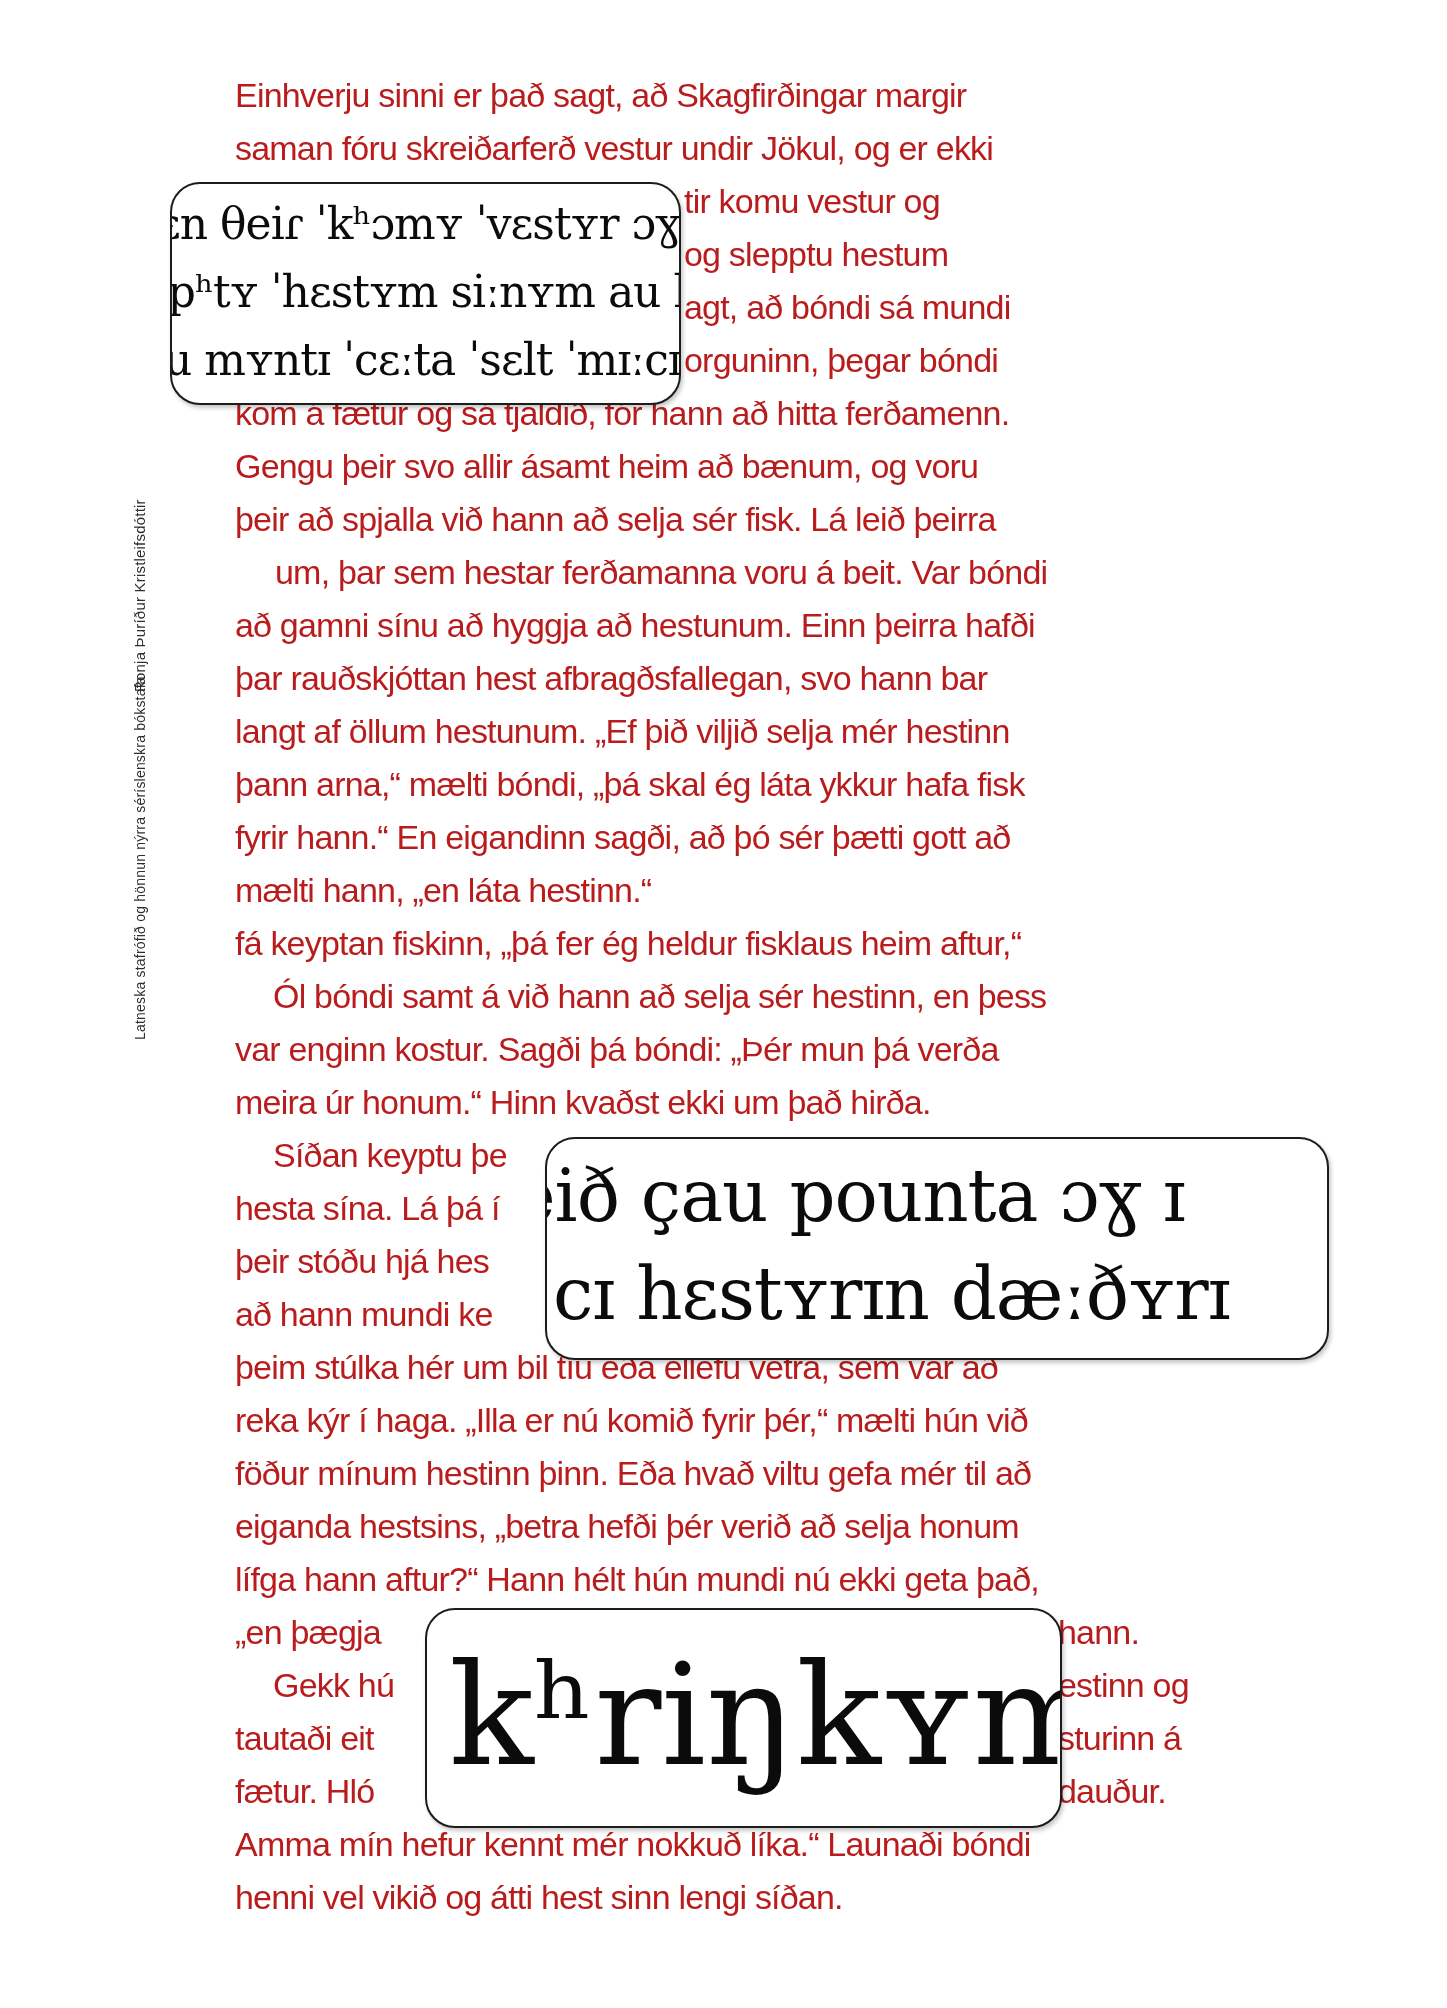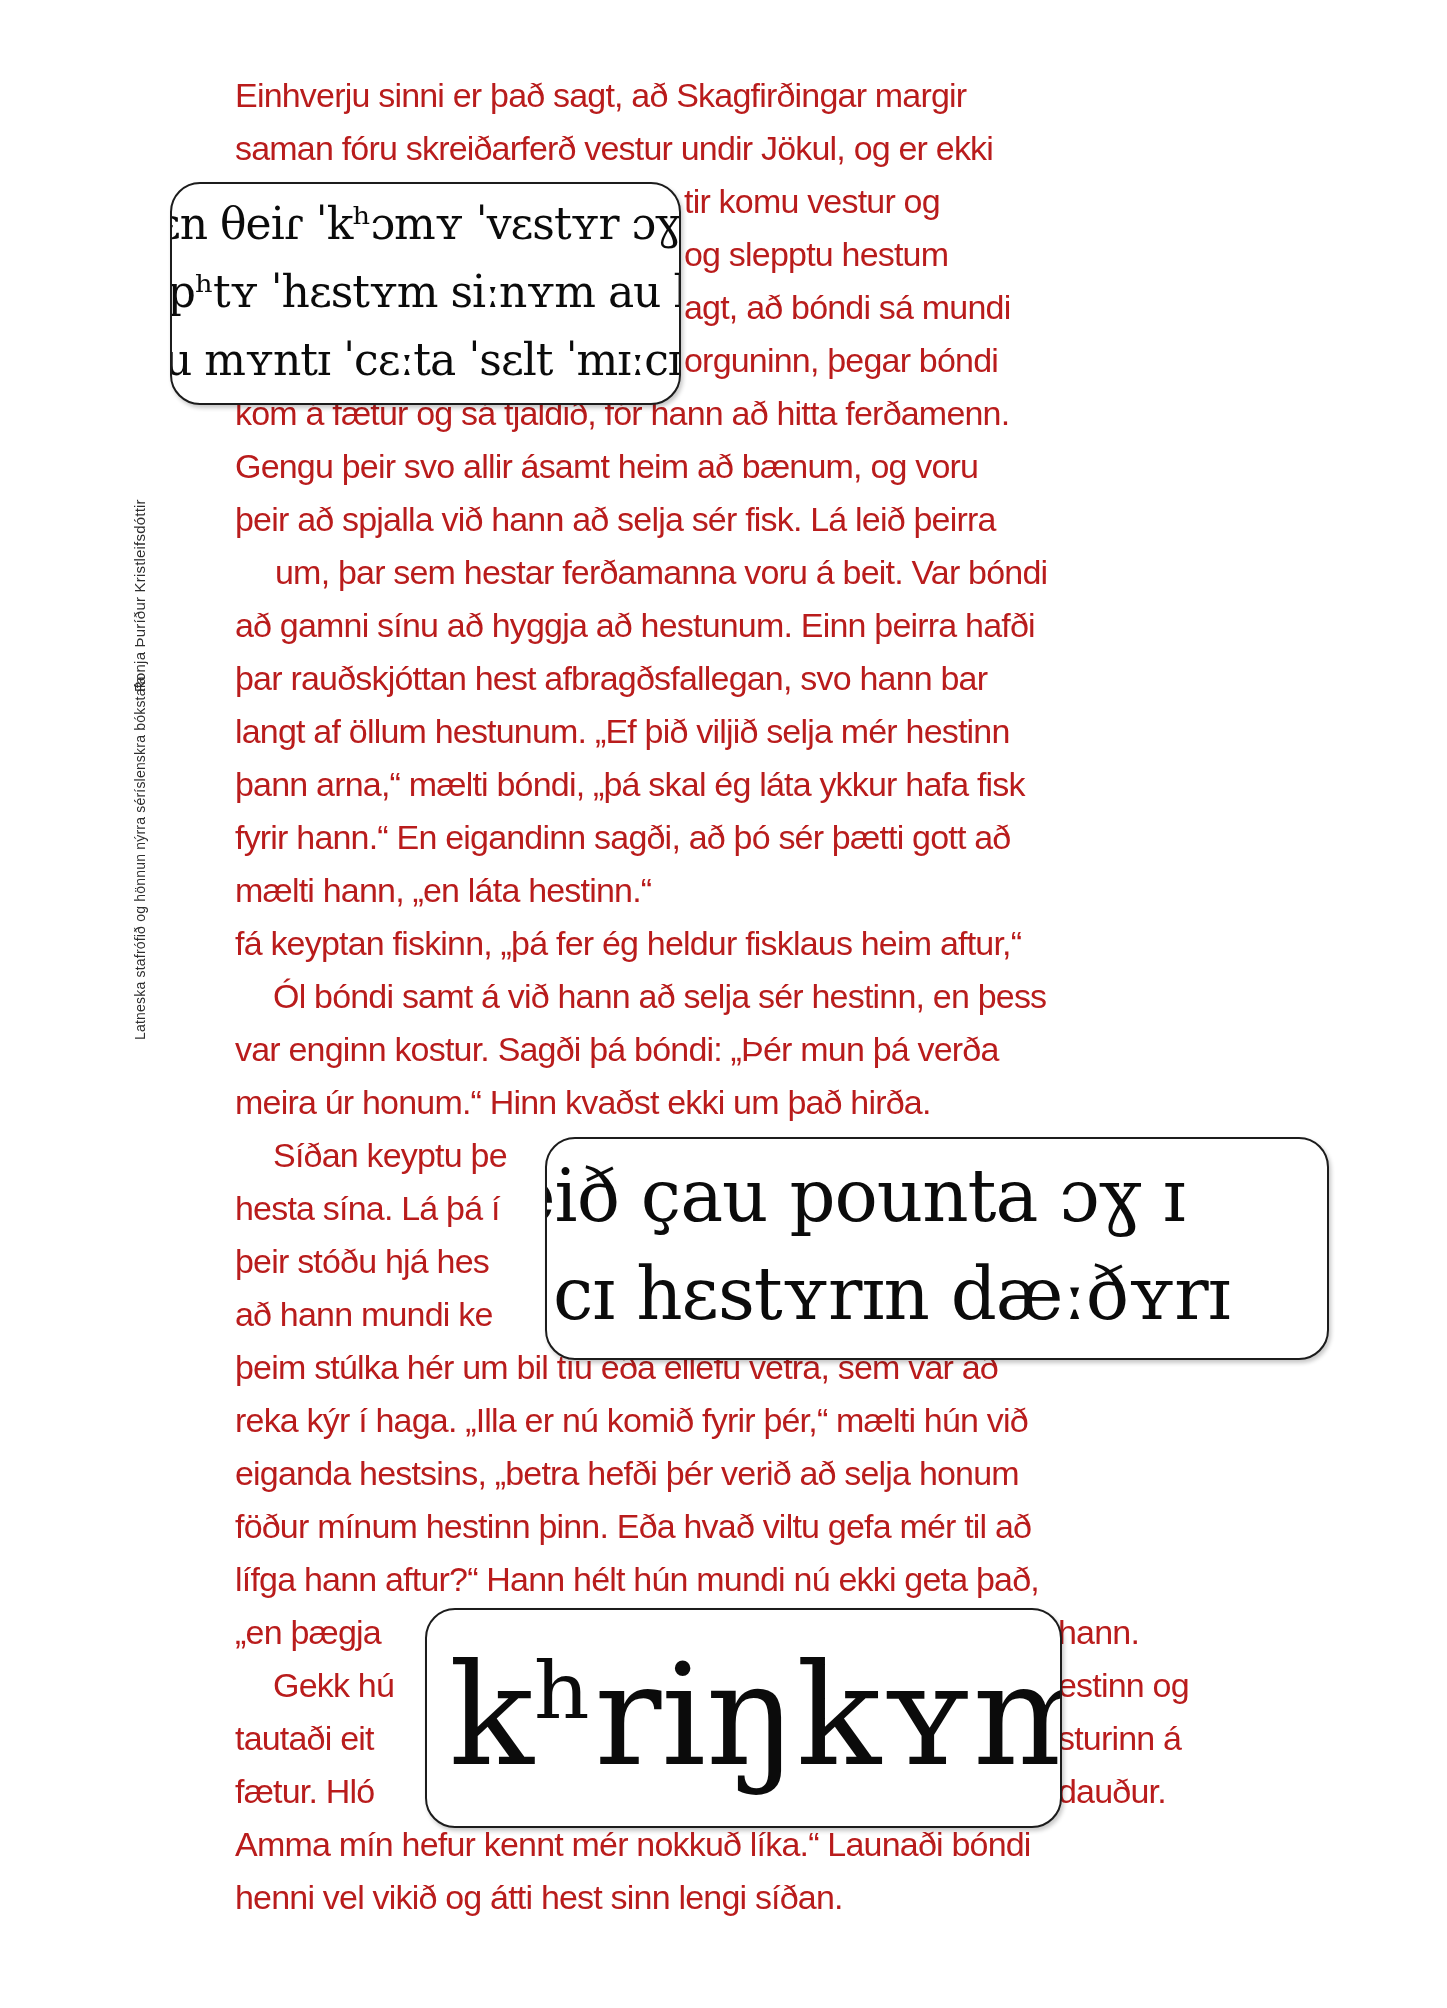--- a/index.html
+++ b/index.html
@@ -132,24 +132,24 @@
       <div class="line">
         <span class="seg" style="left: 0px;">að hann mundi ke</span>
       </div>
       <div class="line">
         <span class="seg" style="left: 0px;">þeim stúlka hér um bil tíu eða ellefu vetra, sem var að</span>
       </div>
       <div class="line">
         <span class="seg" style="left: 0px; text-align: right;">reka kýr í haga. „Illa er nú komið fyrir þér,“ mælti hún við</span>
       </div>
       <div class="line">
-        <span class="seg" style="left: 0px;">eiganda hestsins, „betra hefði þér verið að selja honum</span>
+        <span class="seg" style="left: 0px;">föður mínum hestinn þinn. Eða hvað viltu gefa mér til að</span>
       </div>
       <div class="line">
-        <span class="seg" style="left: 0px;">föður mínum hestinn þinn. Eða hvað viltu gefa mér til að</span>
+        <span class="seg" style="left: 0px;">eiganda hestsins, „betra hefði þér verið að selja honum</span>
       </div>
       <div class="line">
         <span class="seg" style="left: 0px;">lífga hann aftur?“ Hann hélt hún mundi nú ekki geta það,</span>
       </div>
       <div class="line">
         <span class="seg" style="left: 0px;">„en þægja</span>
         <span class="seg" style="left: 823px;">hann.</span>
       </div>
       <div class="line">
         <span class="seg" style="left: 38px;">Gekk hú</span>

